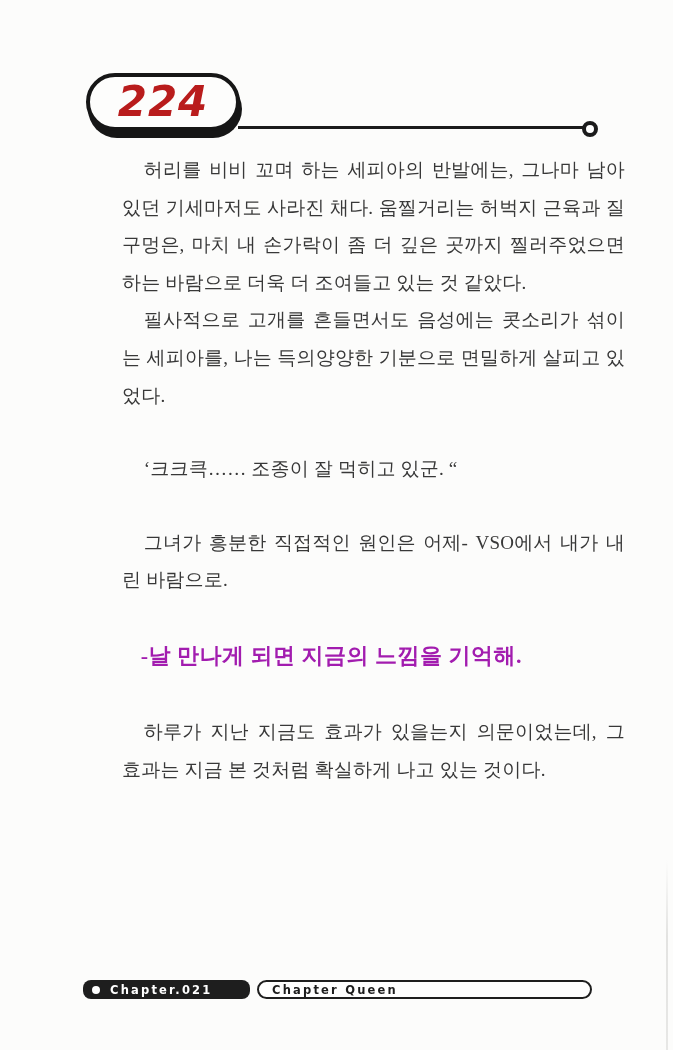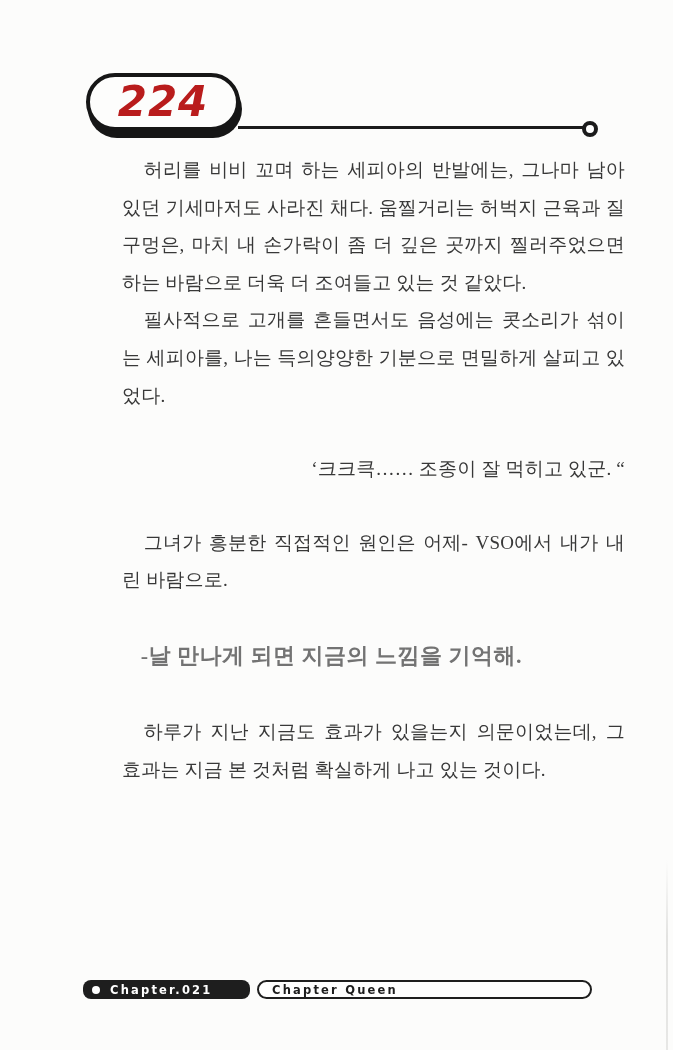--- a/index.html
+++ b/index.html
@@ -87,31 +87,31 @@
   }
   .body-text p {
     margin: 0;
     text-indent: 1.15em;
     text-align: justify;
   }
   .body-text p.gap-after {
     margin-bottom: 36px;
   }
   .body-text p.quote {
-    text-align: right;
+    text-align: left;
     font-family: Liberation Serif, serif;
   }
   .body-text p.emphasis {
     font-weight: bold;
     font-size: 22px;
     line-height: 42px;
     text-align: left;
     text-indent: 0.85em;
     letter-spacing: 0.5px;
-    color: #737373;
+    color: #a21caf;
   }
 
   
   .footer {
     position: absolute;
     left: 0;
     top: 980px;
     width: 673px;
     height: 22px;
     font-family: "DejaVu Sans", sans-serif;

